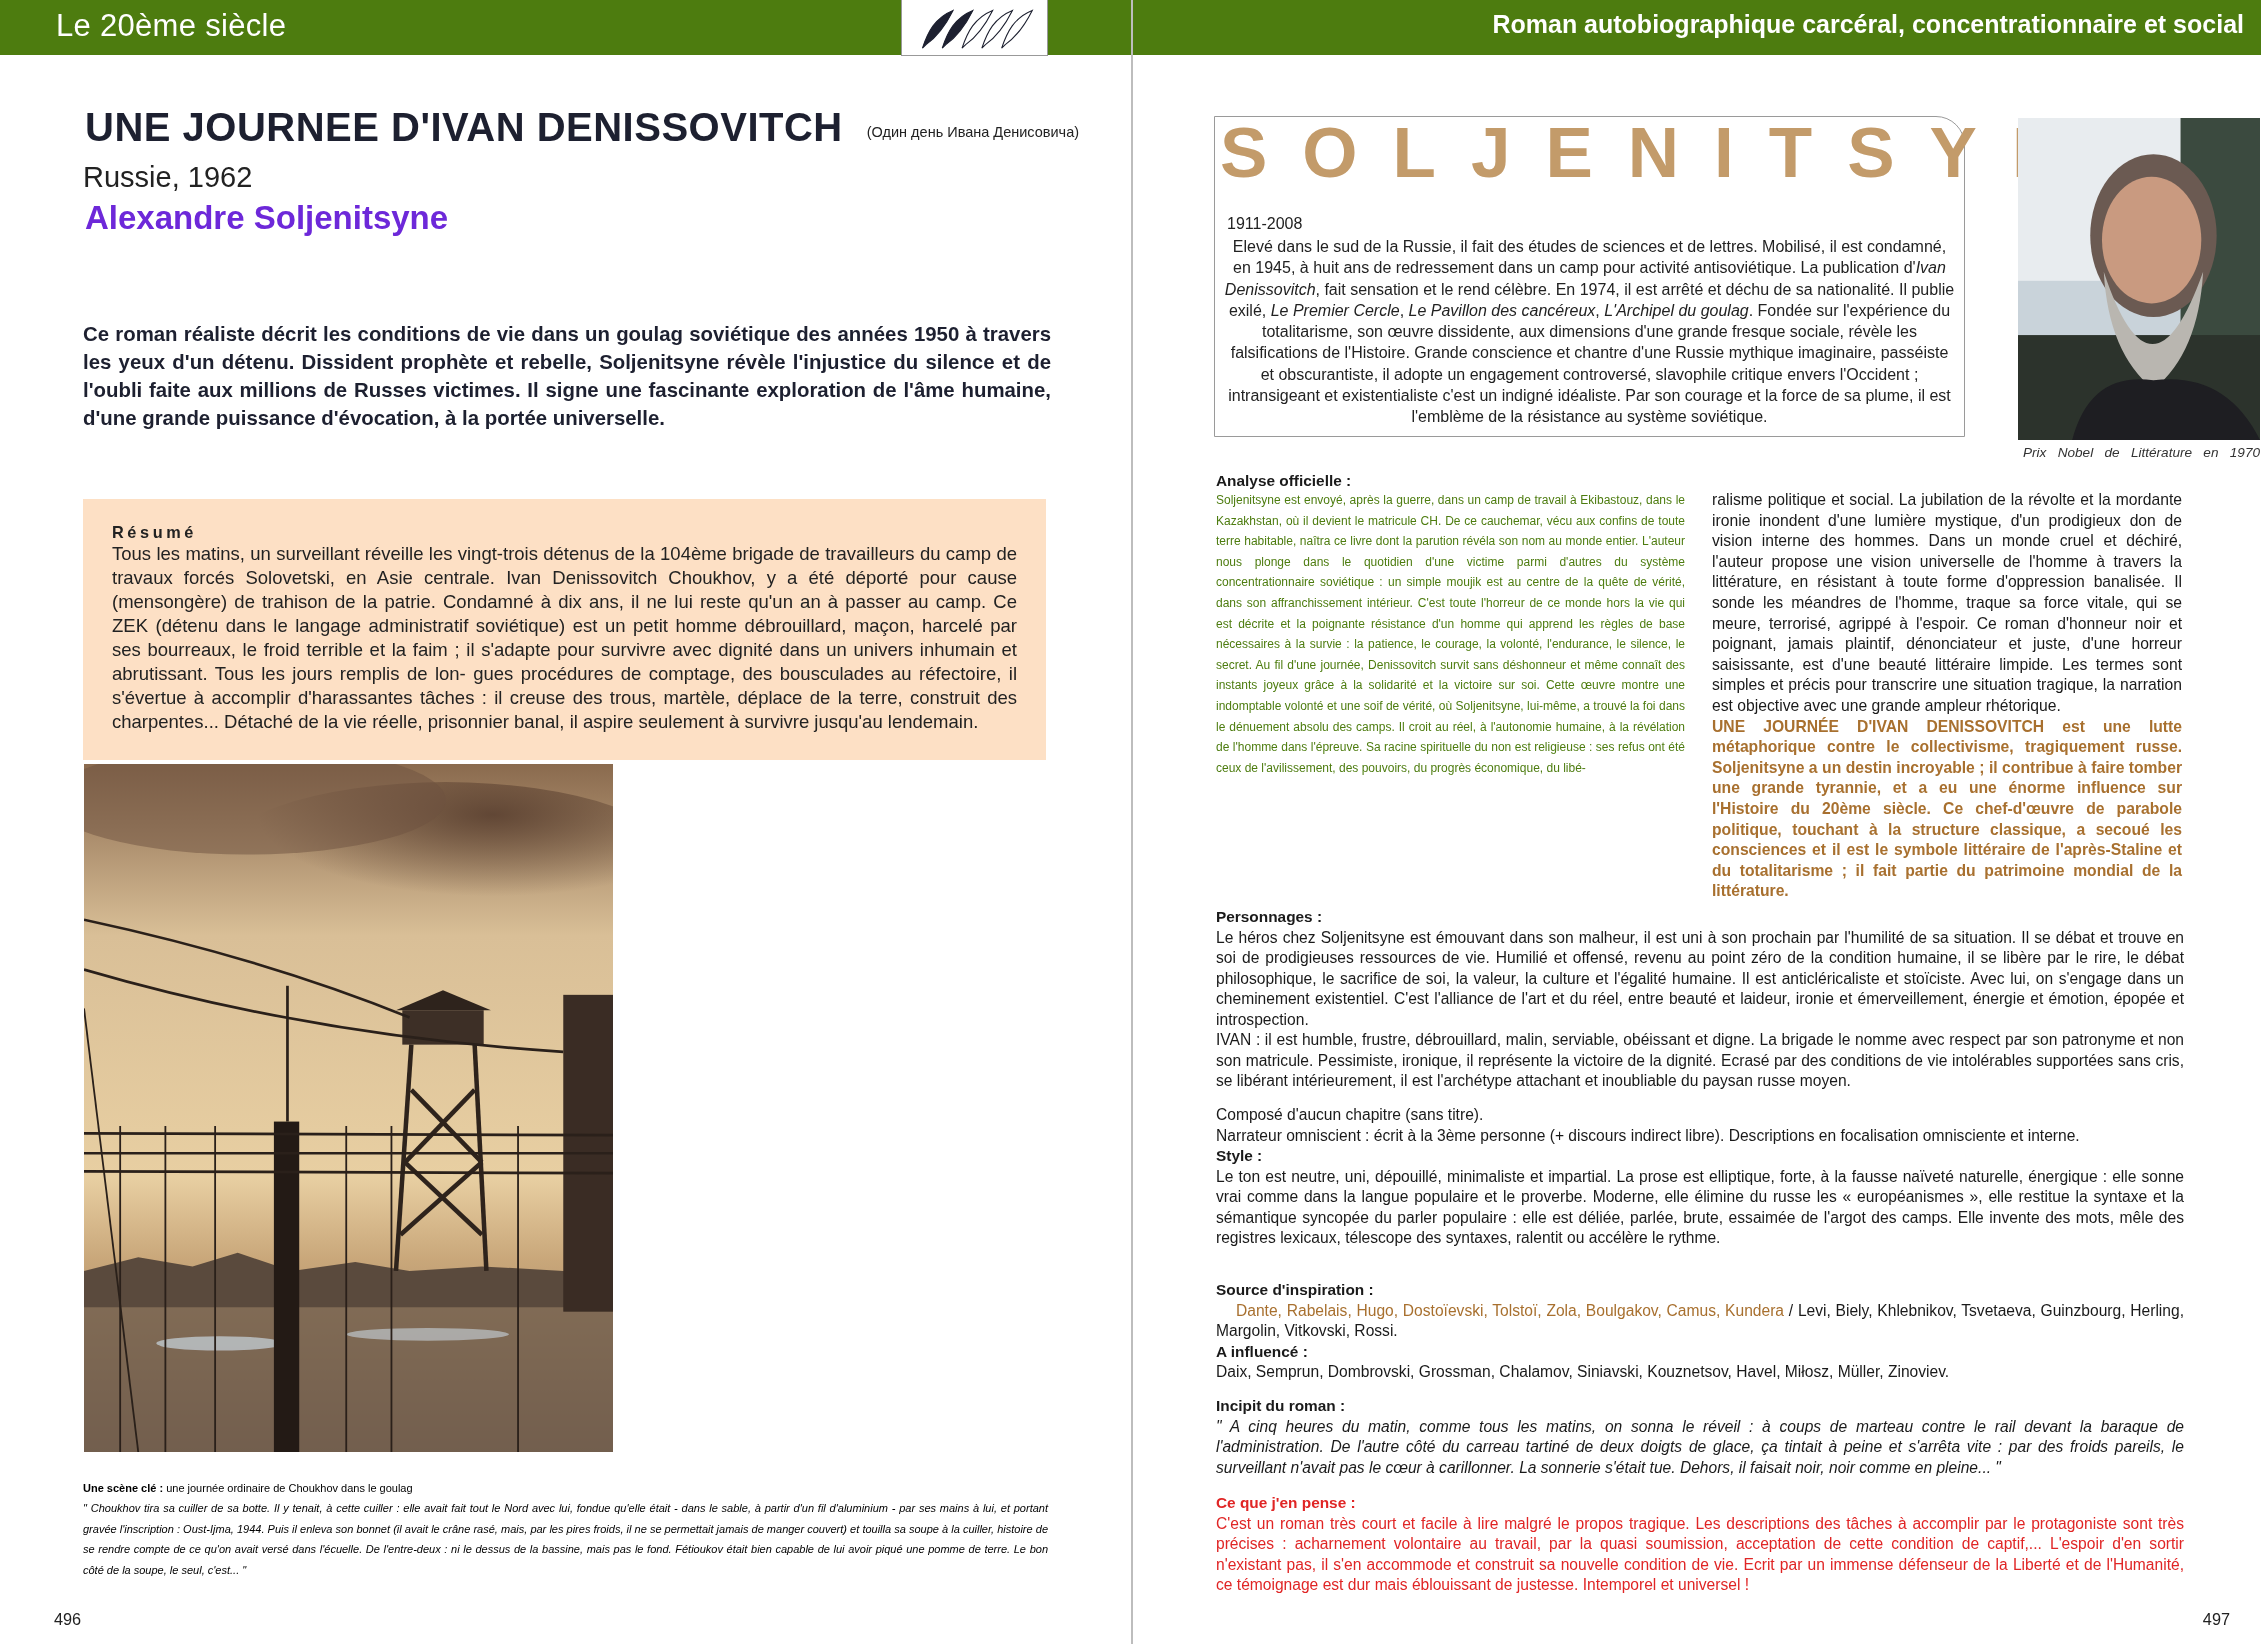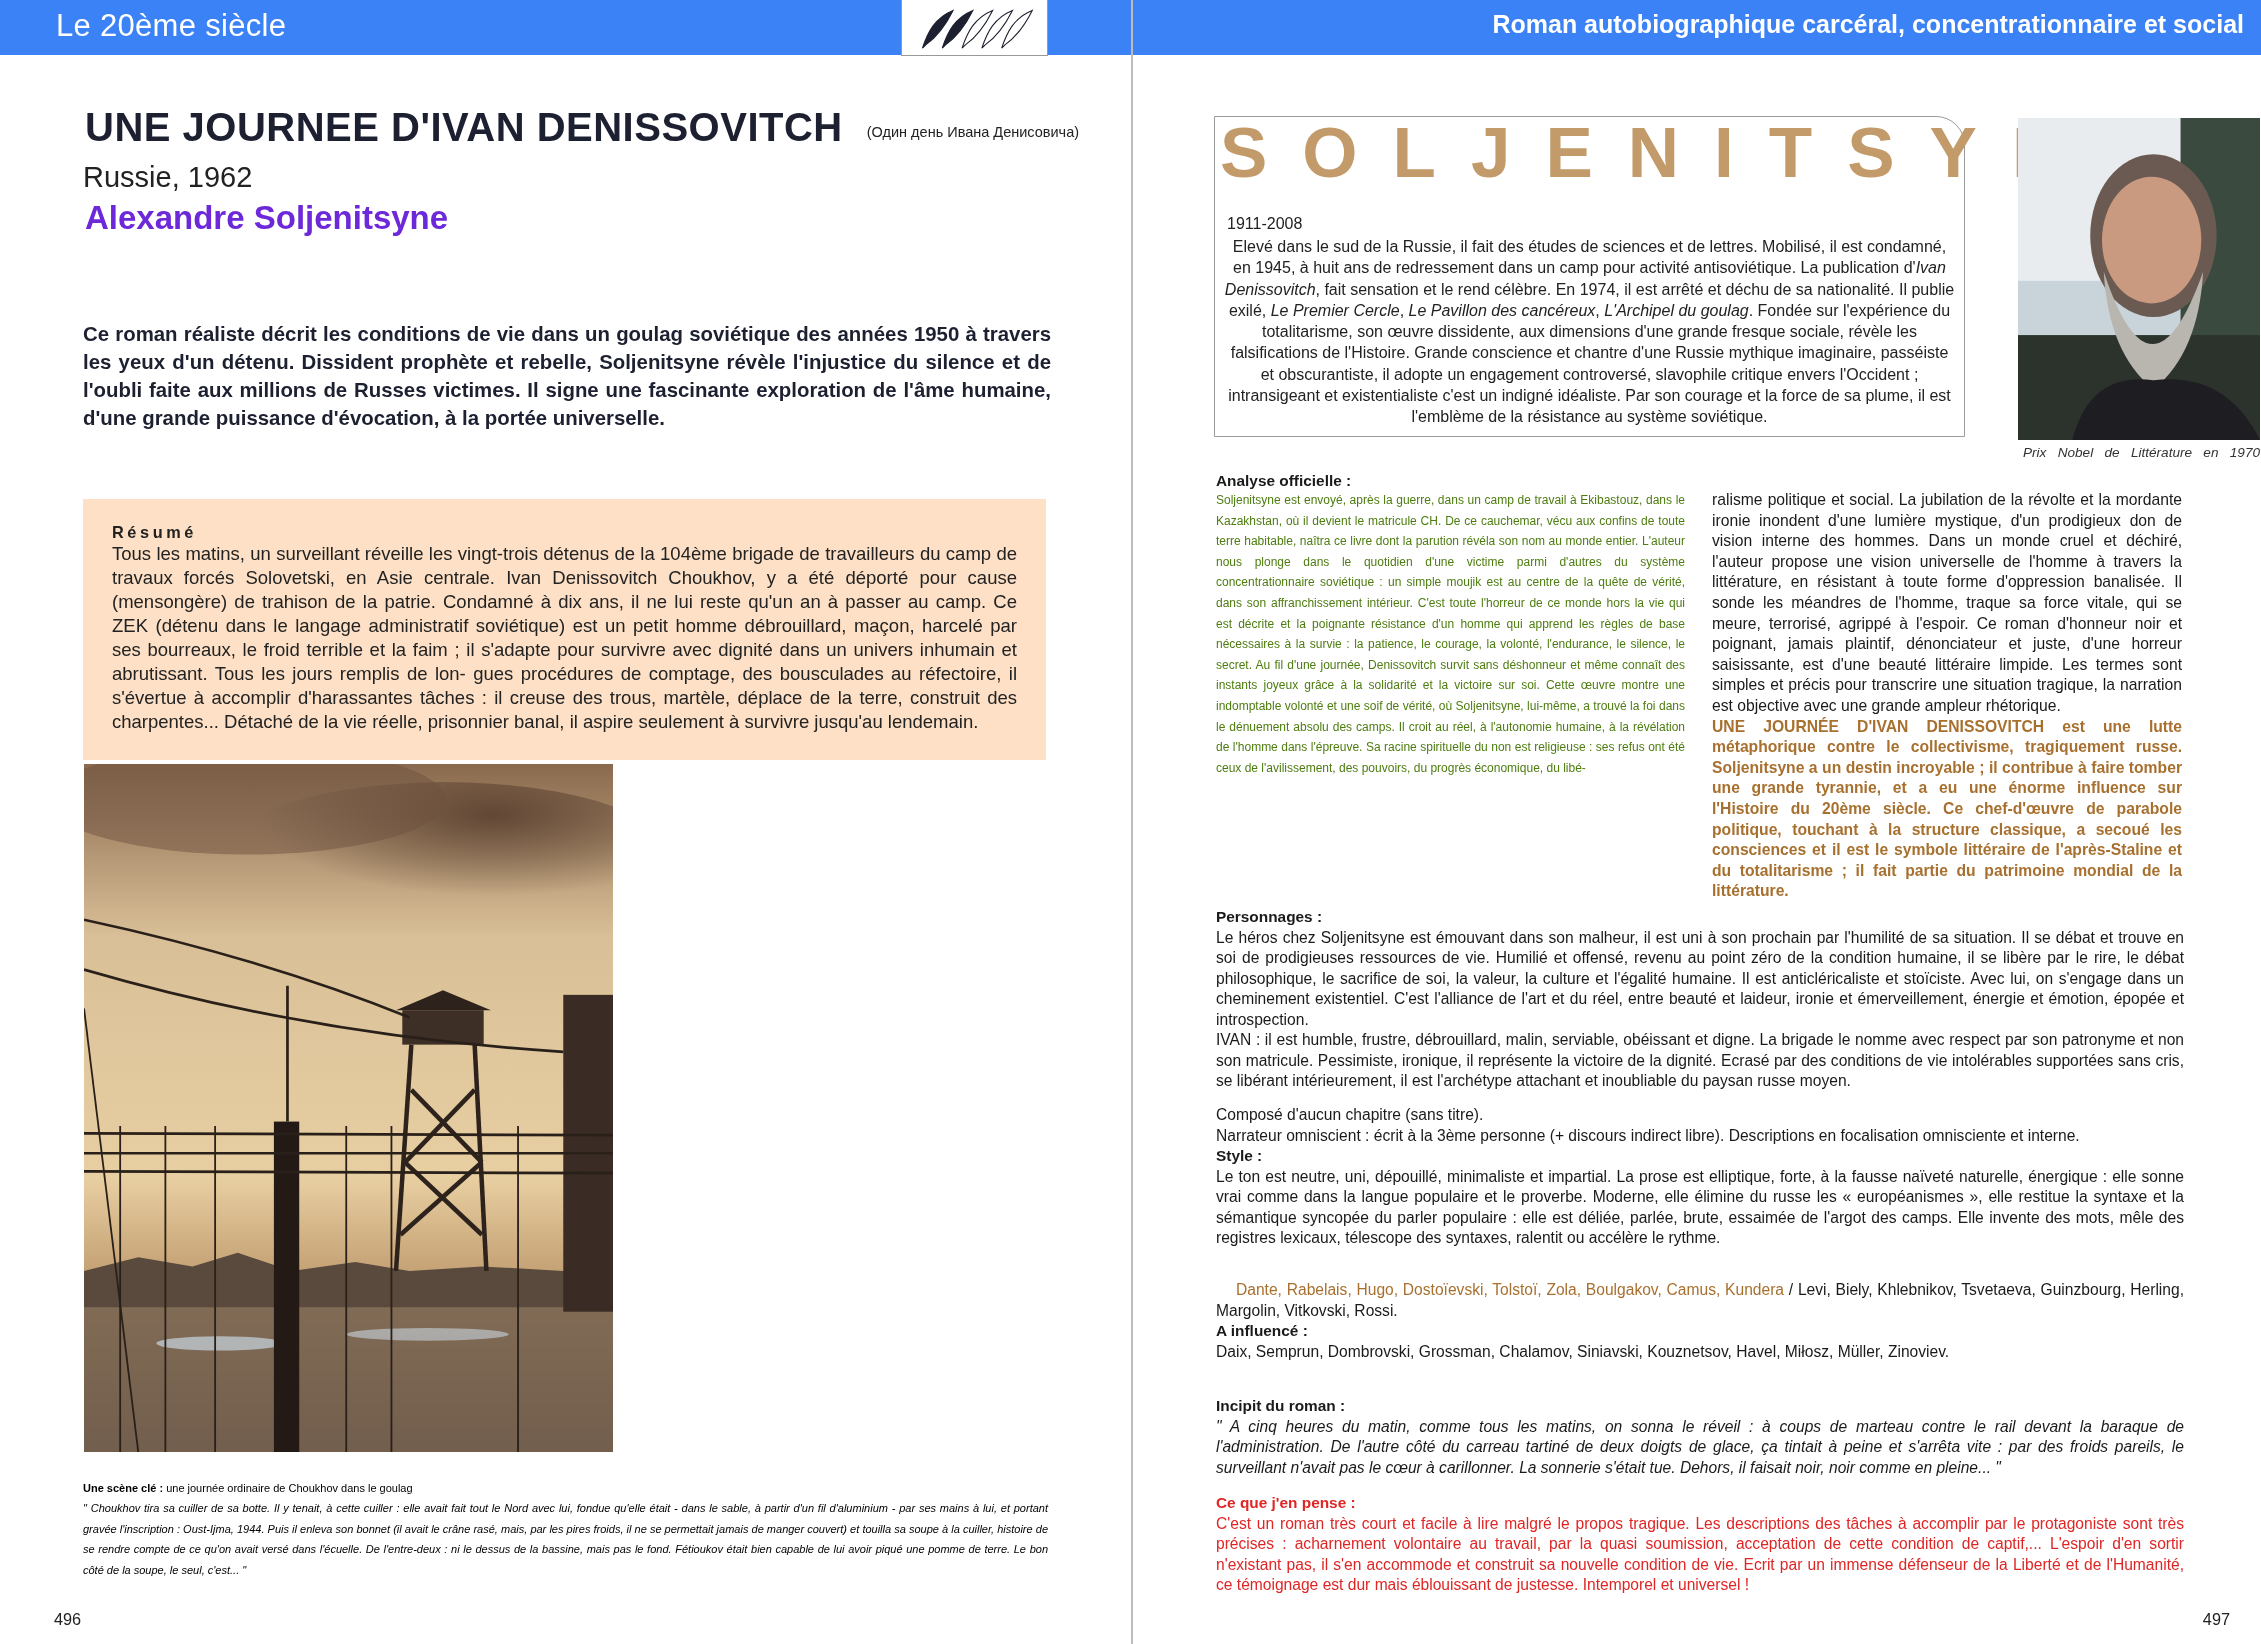--- a/index.html
+++ b/index.html
@@ -4,21 +4,21 @@
 <style>
   * { box-sizing: border-box; margin: 0; padding: 0; }
   html, body { width: 2262px; height: 1645px; background: #ffffff; overflow: hidden; }
   body { position: relative; font-family: "Liberation Sans", sans-serif; color: #1a1a1a; }
 
   .page { position: absolute; top: 0; height: 1645px; background: #fff; }
   .page-left { left: 0; width: 1131px; }
   .page-right { left: 1133px; width: 1129px; }
   .spine { position: absolute; left: 1131px; top: 0; width: 1.8px; height: 1645px; background: #bdbdbd; }
 
-  .header-band { position: absolute; top: 0; height: 55px; background: #3b82f6; text-align: center; }
+  .header-band { position: absolute; top: 0; height: 55px; background: #4d7c0f; text-align: center; }
   .page-left .header-band { left: 0; width: 1131px; }
   .page-right .header-band { left: 0; width: 1129px; }
   .section-title { position: absolute; left: 56px; top: 8.1px; font-size: 31px; color: #fff; font-family: "Liberation Sans Narrow", "Liberation Sans", sans-serif; letter-spacing: 0.3px; }
   .genre-title { position: absolute; right: 18px; top: 10px; font-size: 25px; font-weight: bold; color: #fff; font-family: "Liberation Sans", sans-serif; }
 
   .logo-box { position: absolute; left: 901px; top: 0; width: 147px; height: 56px; background: #fff; border: 0.9px solid #999; border-top: none; }
   .logo-box svg { position: absolute; left: 12.7px; top: 5.4px; }
 
   
   .book-title { position: absolute; left: 85px; top: 105px; font-size: 40px; font-weight: bold; color: #1d2030; letter-spacing: 0.5px; white-space: nowrap; }
@@ -208,20 +208,21 @@
   </div>
 
   <div class="block structure">
     <p>Composé d'aucun chapitre (sans titre).</p>
     <p>Narrateur omniscient : écrit à la 3ème personne (+ discours indirect libre). Descriptions en focalisation omnisciente et interne.</p>
     <div class="section-head">Style :</div>
     <p>Le ton est neutre, uni, dépouillé, minimaliste et impartial. La prose est elliptique, forte, à la fausse naïveté naturelle, énergique : elle sonne vrai comme dans la langue populaire et le proverbe. Moderne, elle élimine du russe les « européanismes », elle restitue la syntaxe et la sémantique syncopée du parler populaire : elle est déliée, parlée, brute, essaimée de l'argot des camps. Elle invente des mots, mêle des registres lexicaux, télescope des syntaxes, ralentit ou accélère le rythme.</p>
   </div>
 
   <div class="block source">
+    <div class="section-head">Source d'inspiration :</div>
     <p><span class="tan">Dante, Rabelais, Hugo, Dostoïevski, Tolstoï, Zola, Boulgakov, Camus, Kundera</span><span> / Levi, Biely, Khlebnikov, Tsvetaeva, Guinzbourg, Herling, Margolin, Vitkovski, Rossi.</span></p>
     <div class="section-head">A influencé :</div>
     <p>Daix, Semprun, Dombrovski, Grossman, Chalamov, Siniavski, Kouznetsov, Havel, Miłosz, Müller, Zinoviev.</p>
   </div>
 
   <div class="block incipit">
     <div class="section-head">Incipit du roman :</div>
     <p class="quote">" A cinq heures du matin, comme tous les matins, on sonna le réveil : à coups de marteau contre le rail devant la baraque de l'administration. De l'autre côté du carreau tartiné de deux doigts de glace, ça tintait à peine et s'arrêta vite : par des froids pareils, le surveillant n'avait pas le cœur à carillonner. La sonnerie s'était tue. Dehors, il faisait noir, noir comme en pleine... "</p>
   </div>
 

